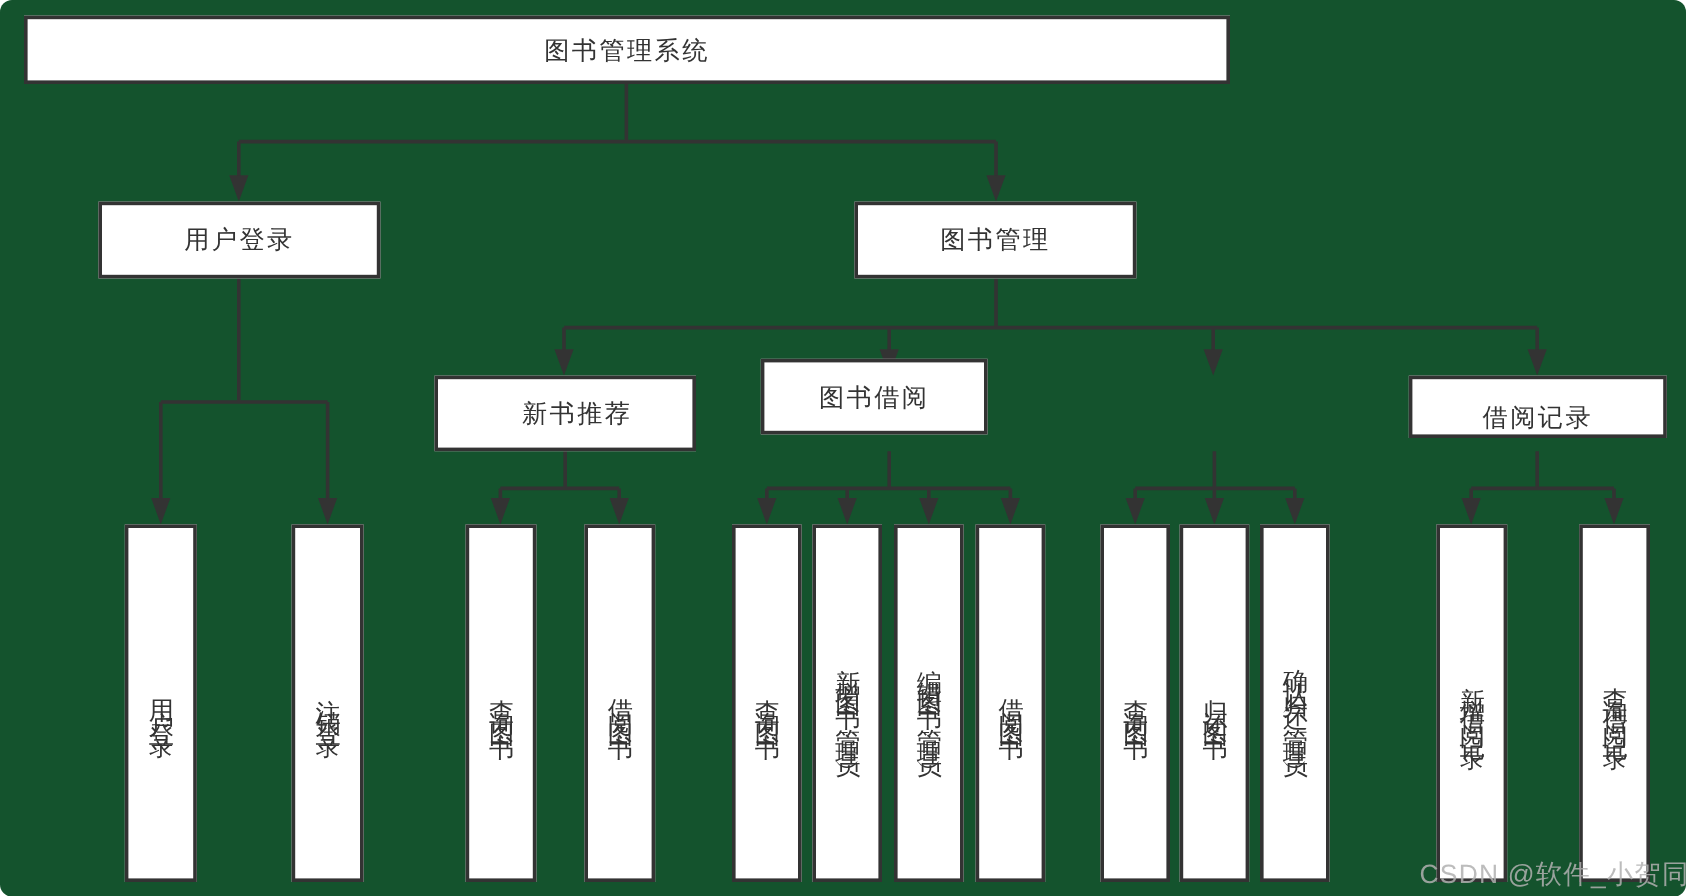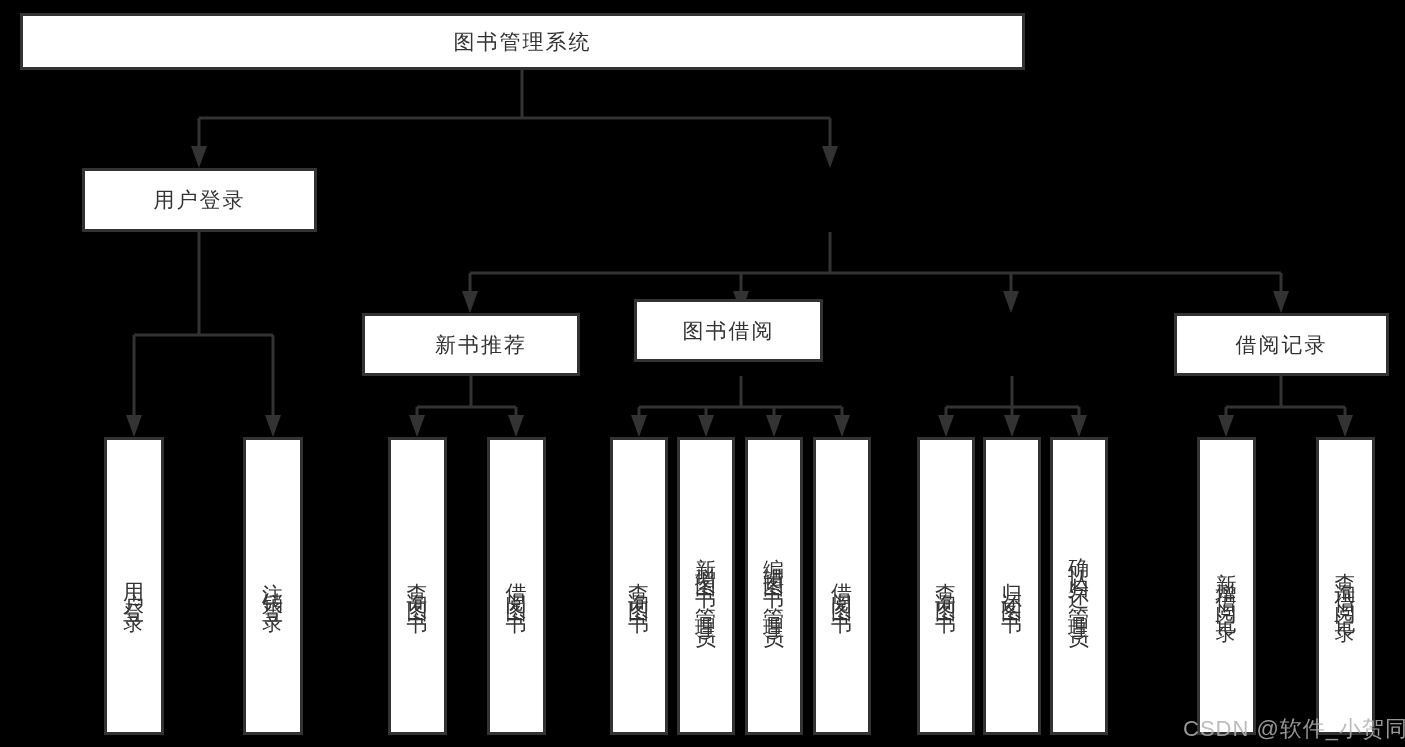--- a/index.html
+++ b/index.html
@@ -1,22 +1,23 @@
 <!DOCTYPE html>
 <html><head>
 <meta charset="utf-8">
 <style>
   html, body { margin: 0; padding: 0; background: #ffffff; }
   body { font-family: "Liberation Sans", "DejaVu Sans", sans-serif; }
   #canvas {
     position: relative;
     width: 1405px;
     height: 747px;
-    background: #000000;
+    background: #14532d;
     overflow: hidden;
+    border-radius: 10px;
   }
   #wires {
     position: absolute;
     left: 0; top: 0;
     width: 1405px; height: 747px;
     z-index: 1;
   }
   .node {
     position: absolute;
     box-sizing: border-box;
@@ -91,28 +92,31 @@
     </g>
   </svg>
 
   <div class="node h" style="left:20px; top:13px; width:1005px; height:57px;">
     <span>图书管理系统</span>
   </div>
 
   <div class="node h" style="left:82px; top:168px; width:235px; height:64px;">
     <span>用户登录</span>
   </div>
+  <div class="node h" style="left:712px; top:168px; width:235px; height:64px;">
+    <span>图书管理</span>
+  </div>
 
   <div class="node h" style="left:362px; top:313px; width:218px; height:63px;padding-left:20px;">
     <span>新书推荐</span>
   </div>
   <div class="node h" style="left:634px; top:299px; width:189px; height:63px;">
     <span>图书借阅</span>
   </div>
-  <div class="node h" style="left:1174px; top:313px; width:215px; height:63px;">
+  <div class="node h" style="left:1174px; top:313px; width:215px; height:52px;align-items:flex-end;">
     <span>借阅记录</span>
   </div>
 
   <div class="node v" style="left:104px; top:437px; width:60px; height:298px;">
     <span>用户登录</span>
   </div>
   <div class="node v" style="left:243px; top:437px; width:60px; height:298px;">
     <span>注销登录</span>
   </div>
 

